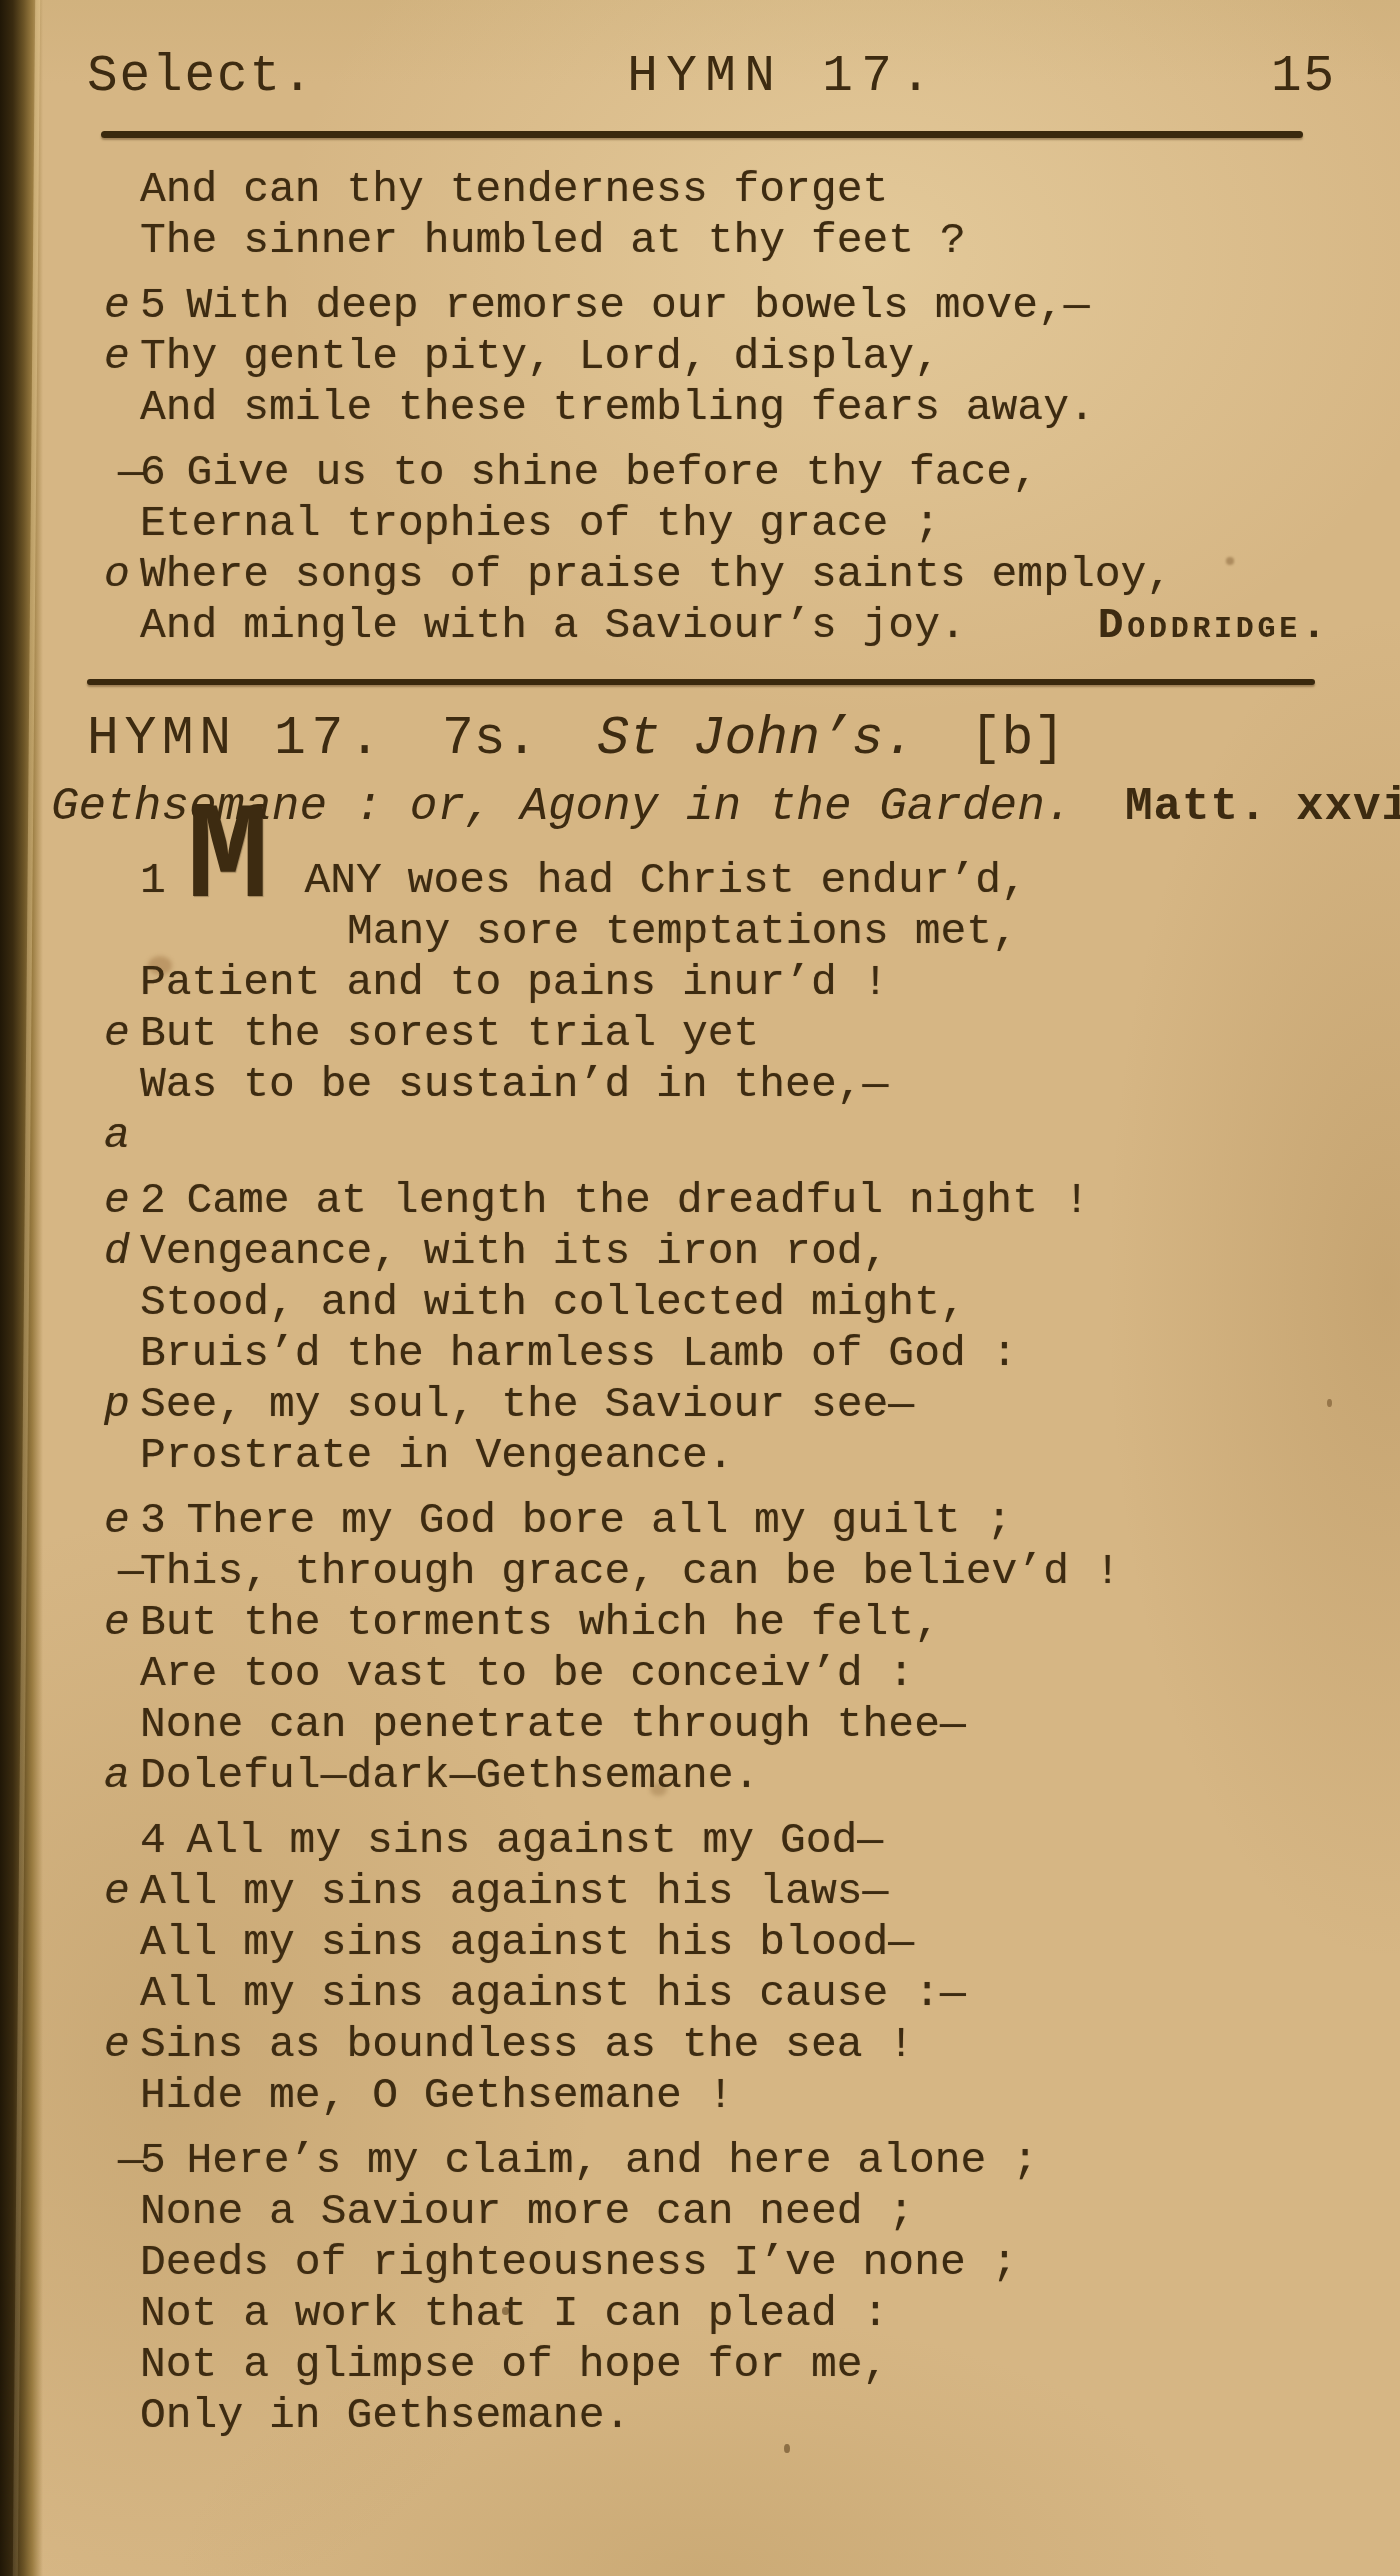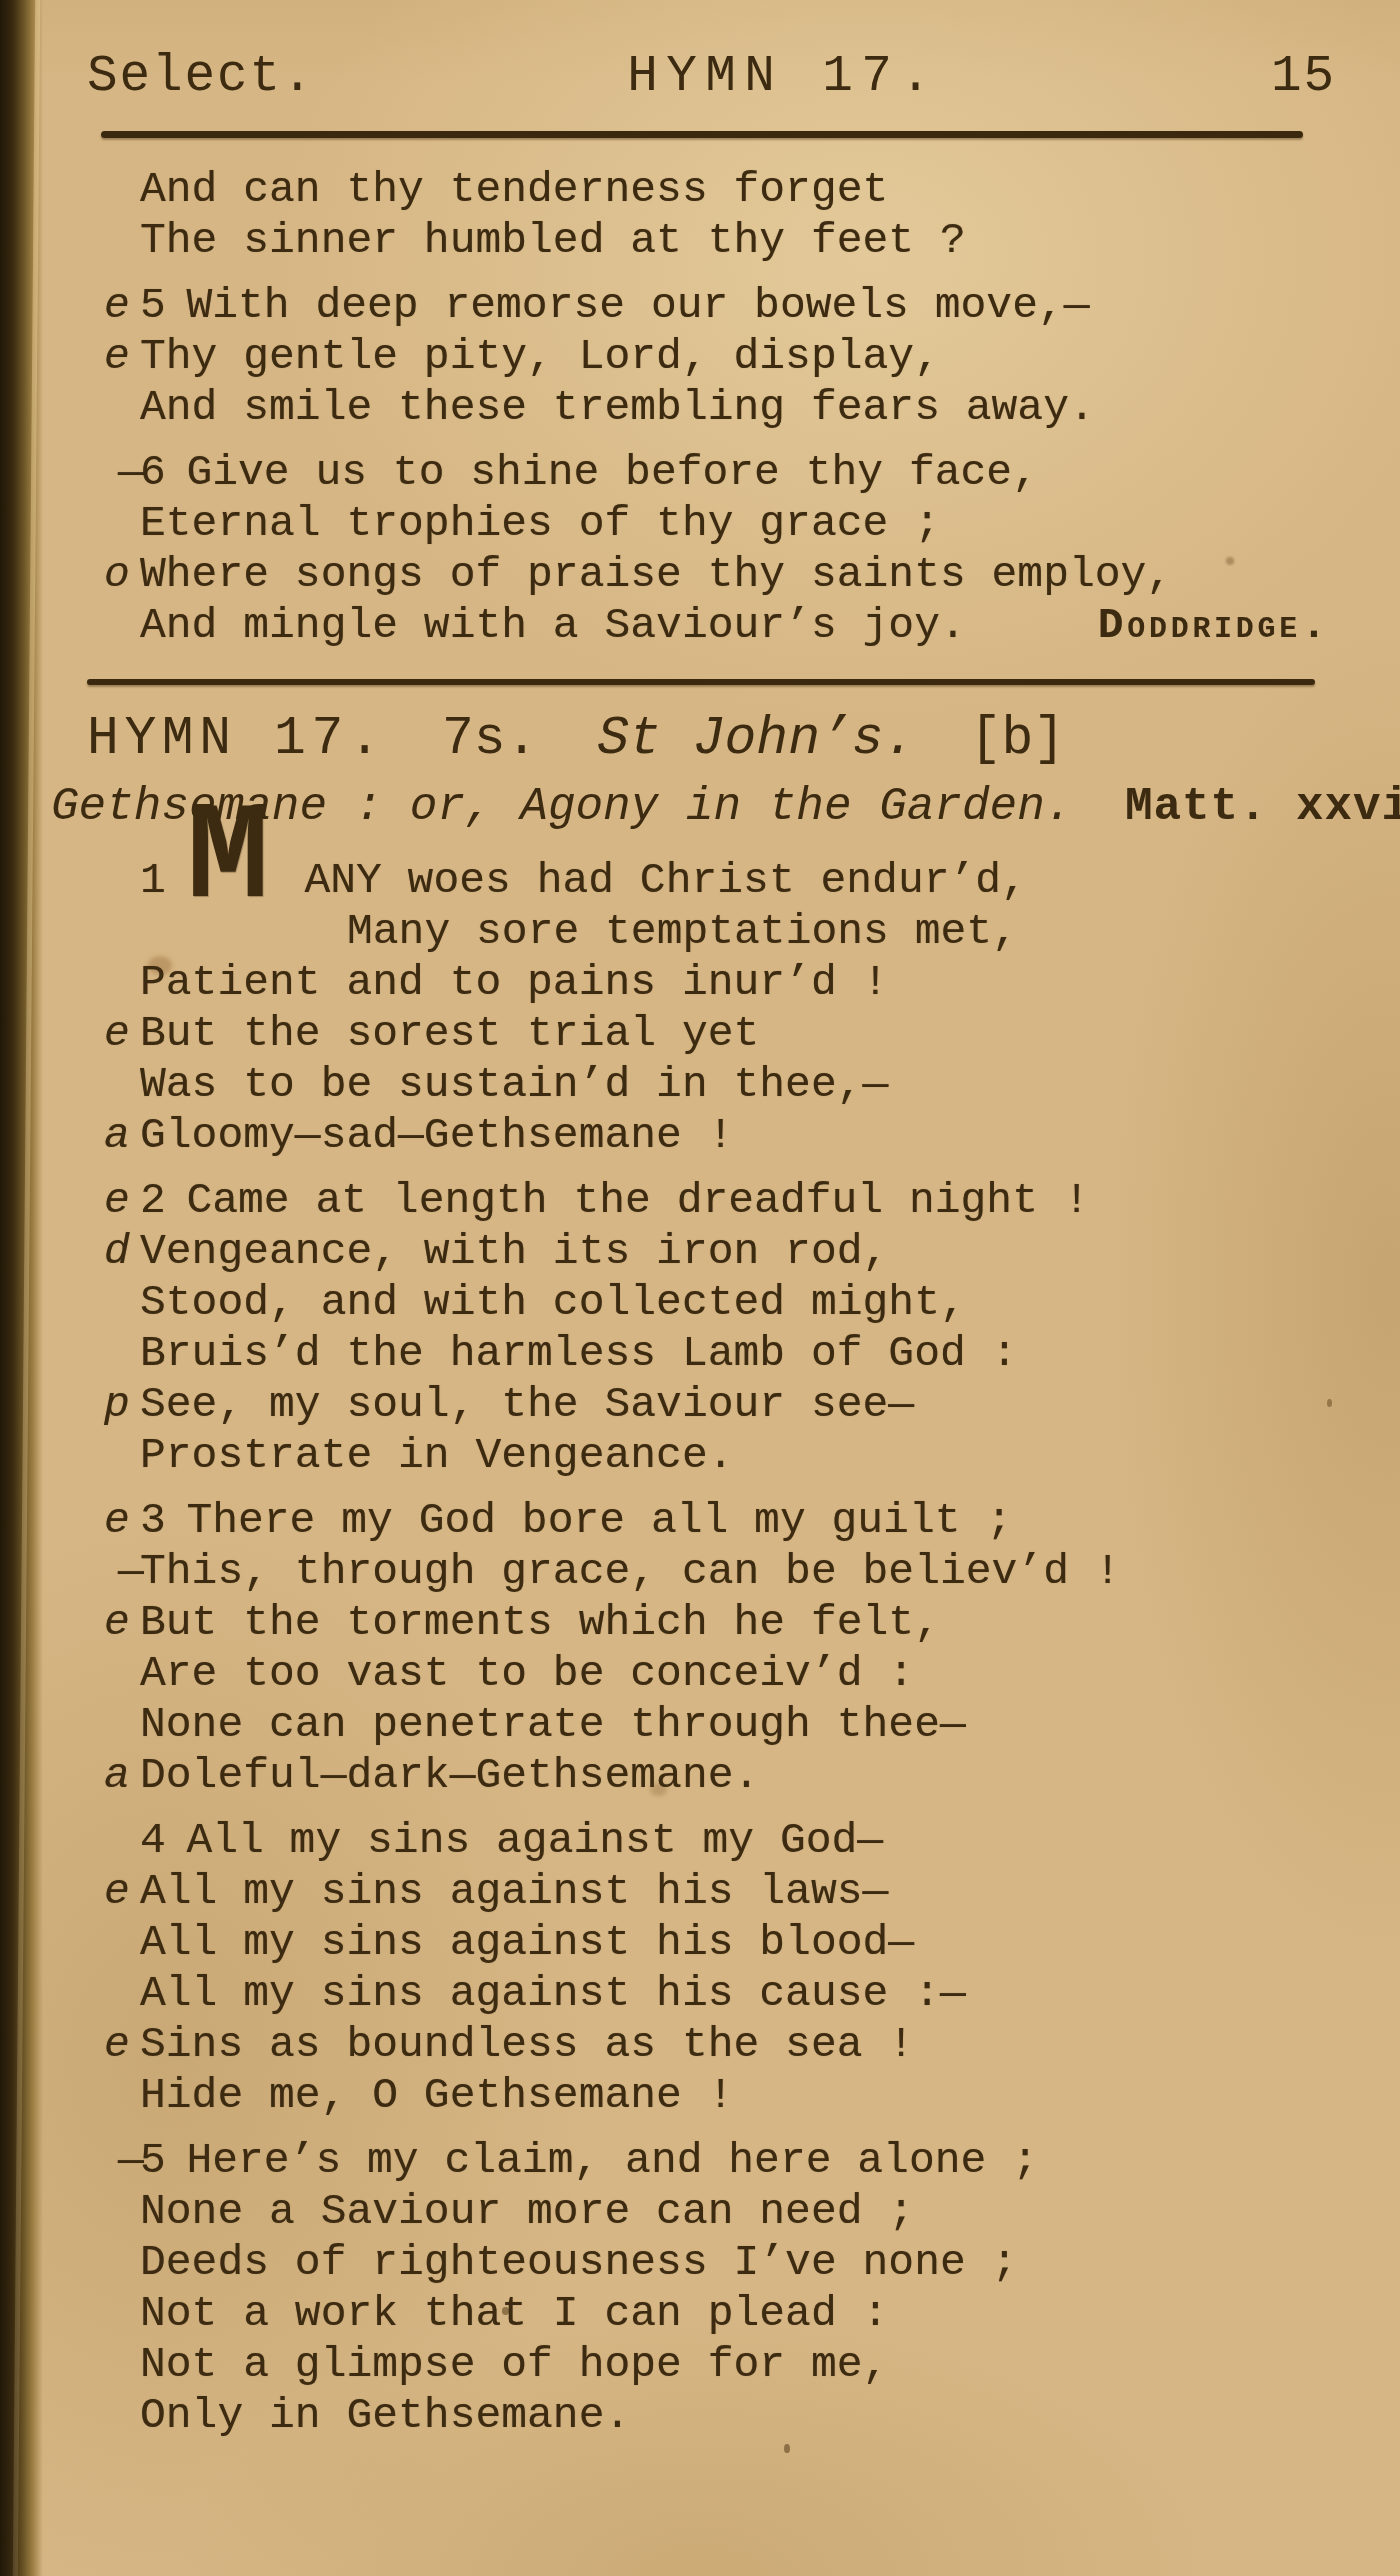--- a/index.html
+++ b/index.html
@@ -187,21 +187,20 @@
           <div class="line">
             <span class="marker">e</span>
             <span class="body"><span class="verse-text">But the sorest trial yet</span></span>
           </div>
           <div class="line">
             <span class="marker"></span>
             <span class="body"><span class="verse-text">Was to be sustain’d in thee,—</span></span>
           </div>
           <div class="line">
             <span class="marker">a</span>
-            <span class="body"><span class="verse-text">Gloomy—sad—Gethsemane !</span></span>
           </div>
         </div>
         <div class="stanza verse-block">
           <div class="line">
             <span class="marker">e</span>
             <span class="body"><span class="vnum">2</span><span class="verse-text">Came at length the dreadful night !</span></span>
           </div>
           <div class="line">
             <span class="marker">d</span>
             <span class="body"><span class="verse-text">Vengeance, with its iron rod,</span></span>

